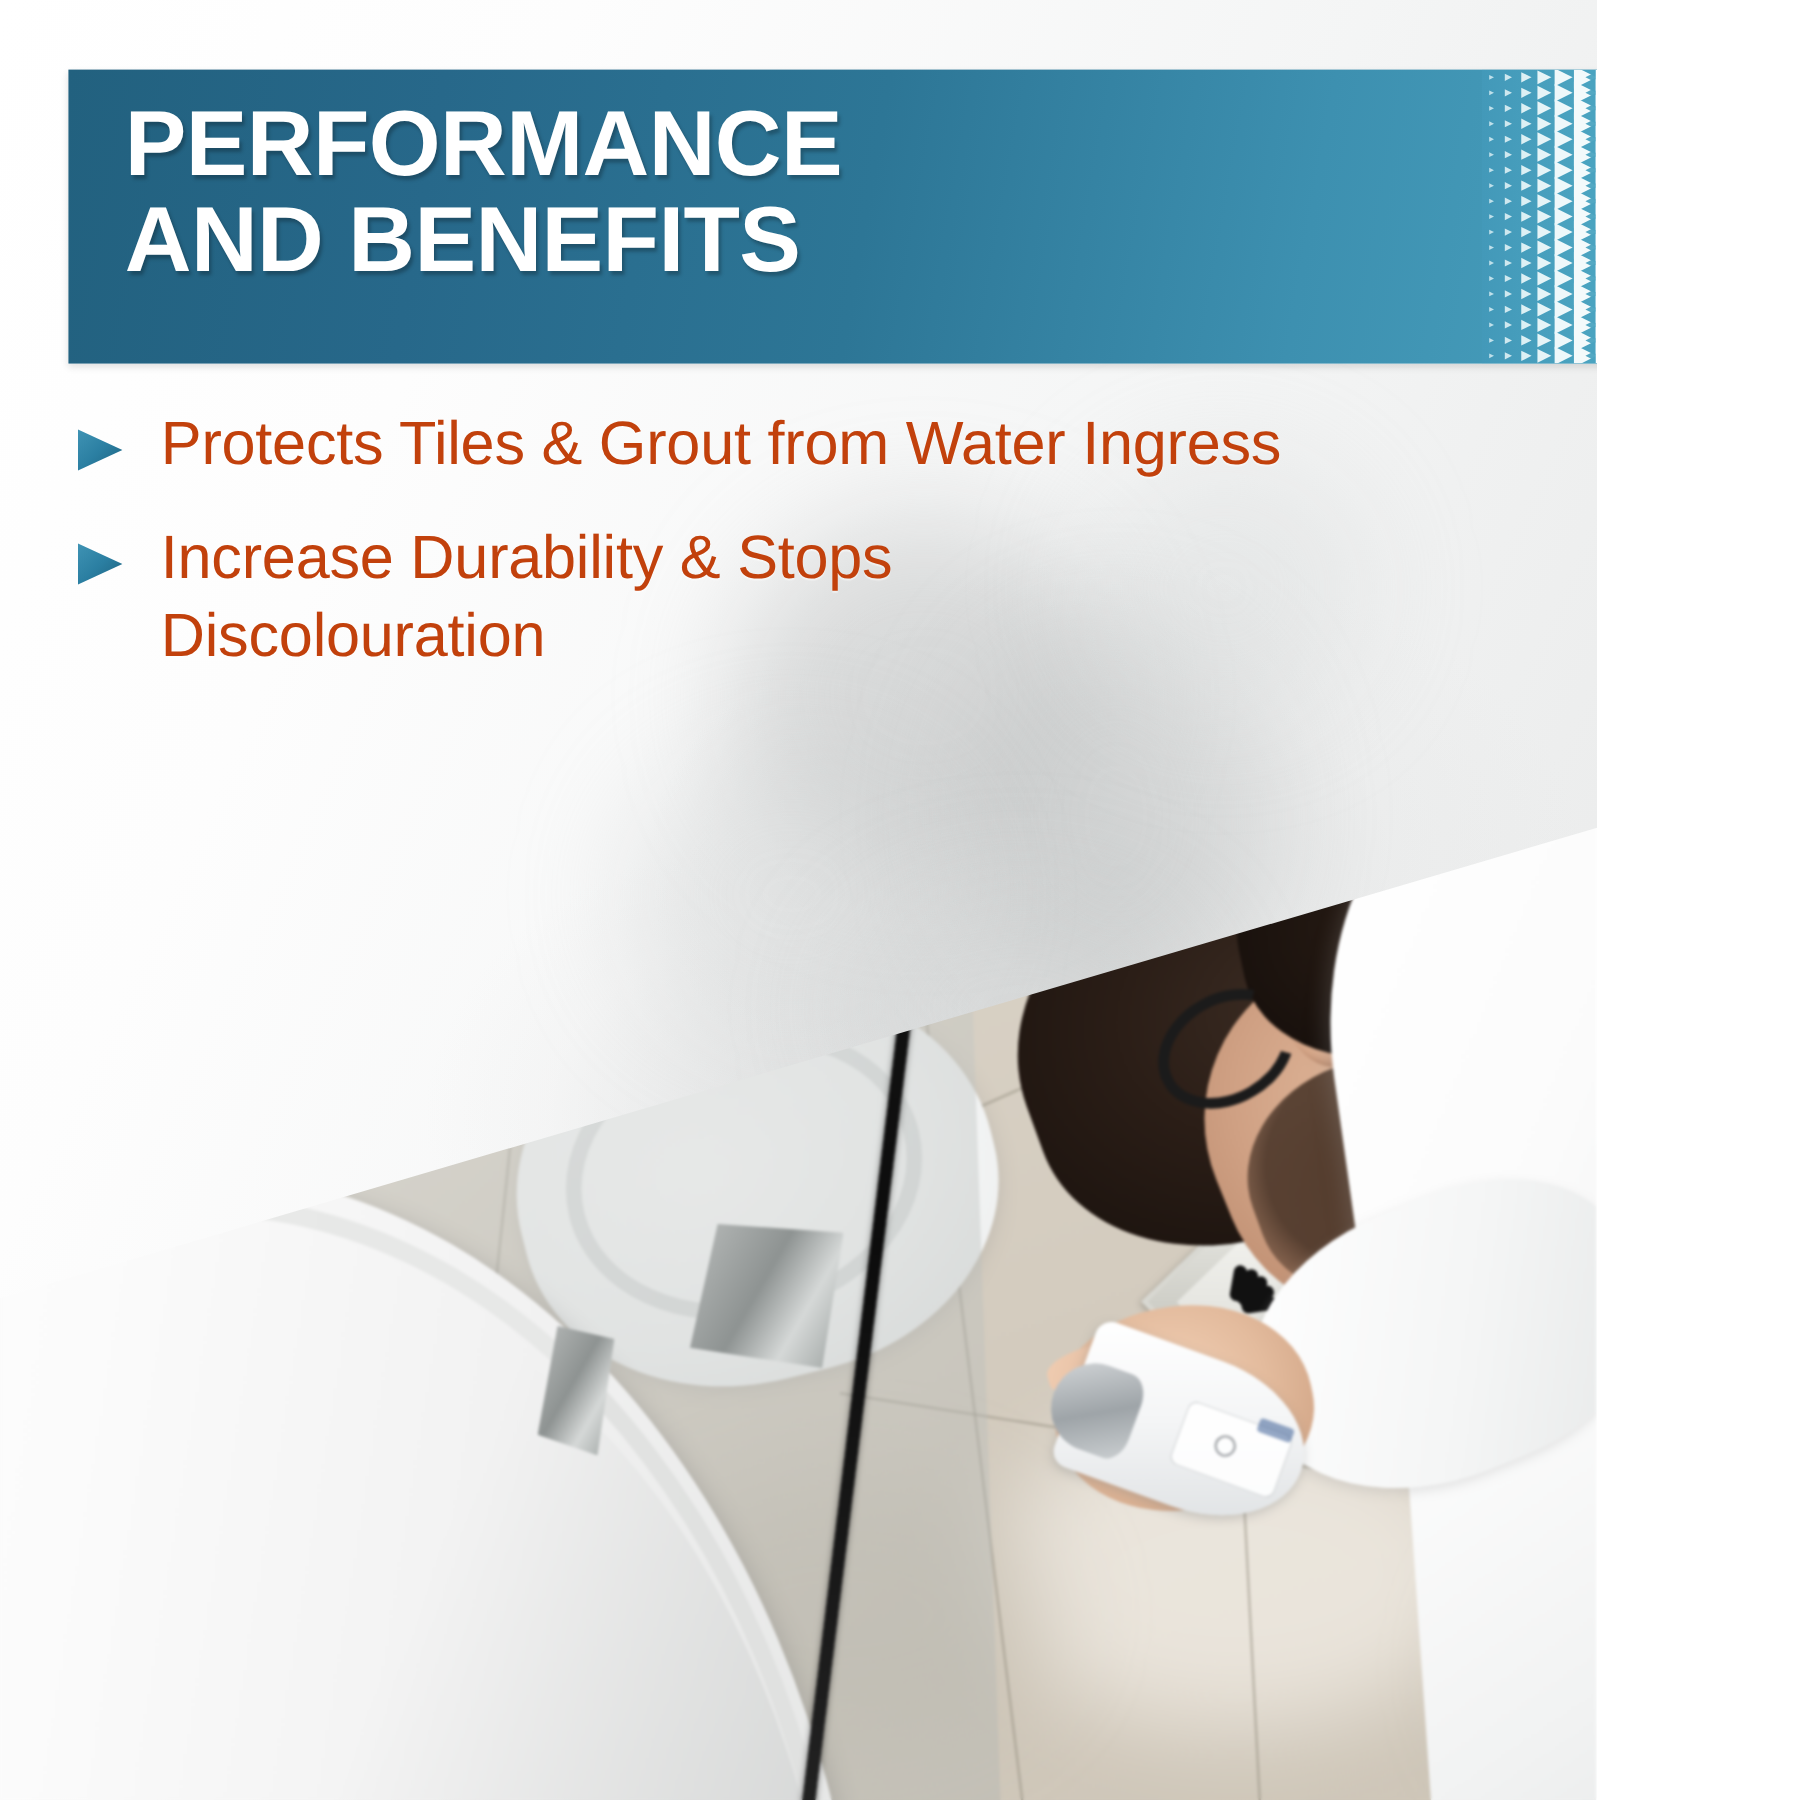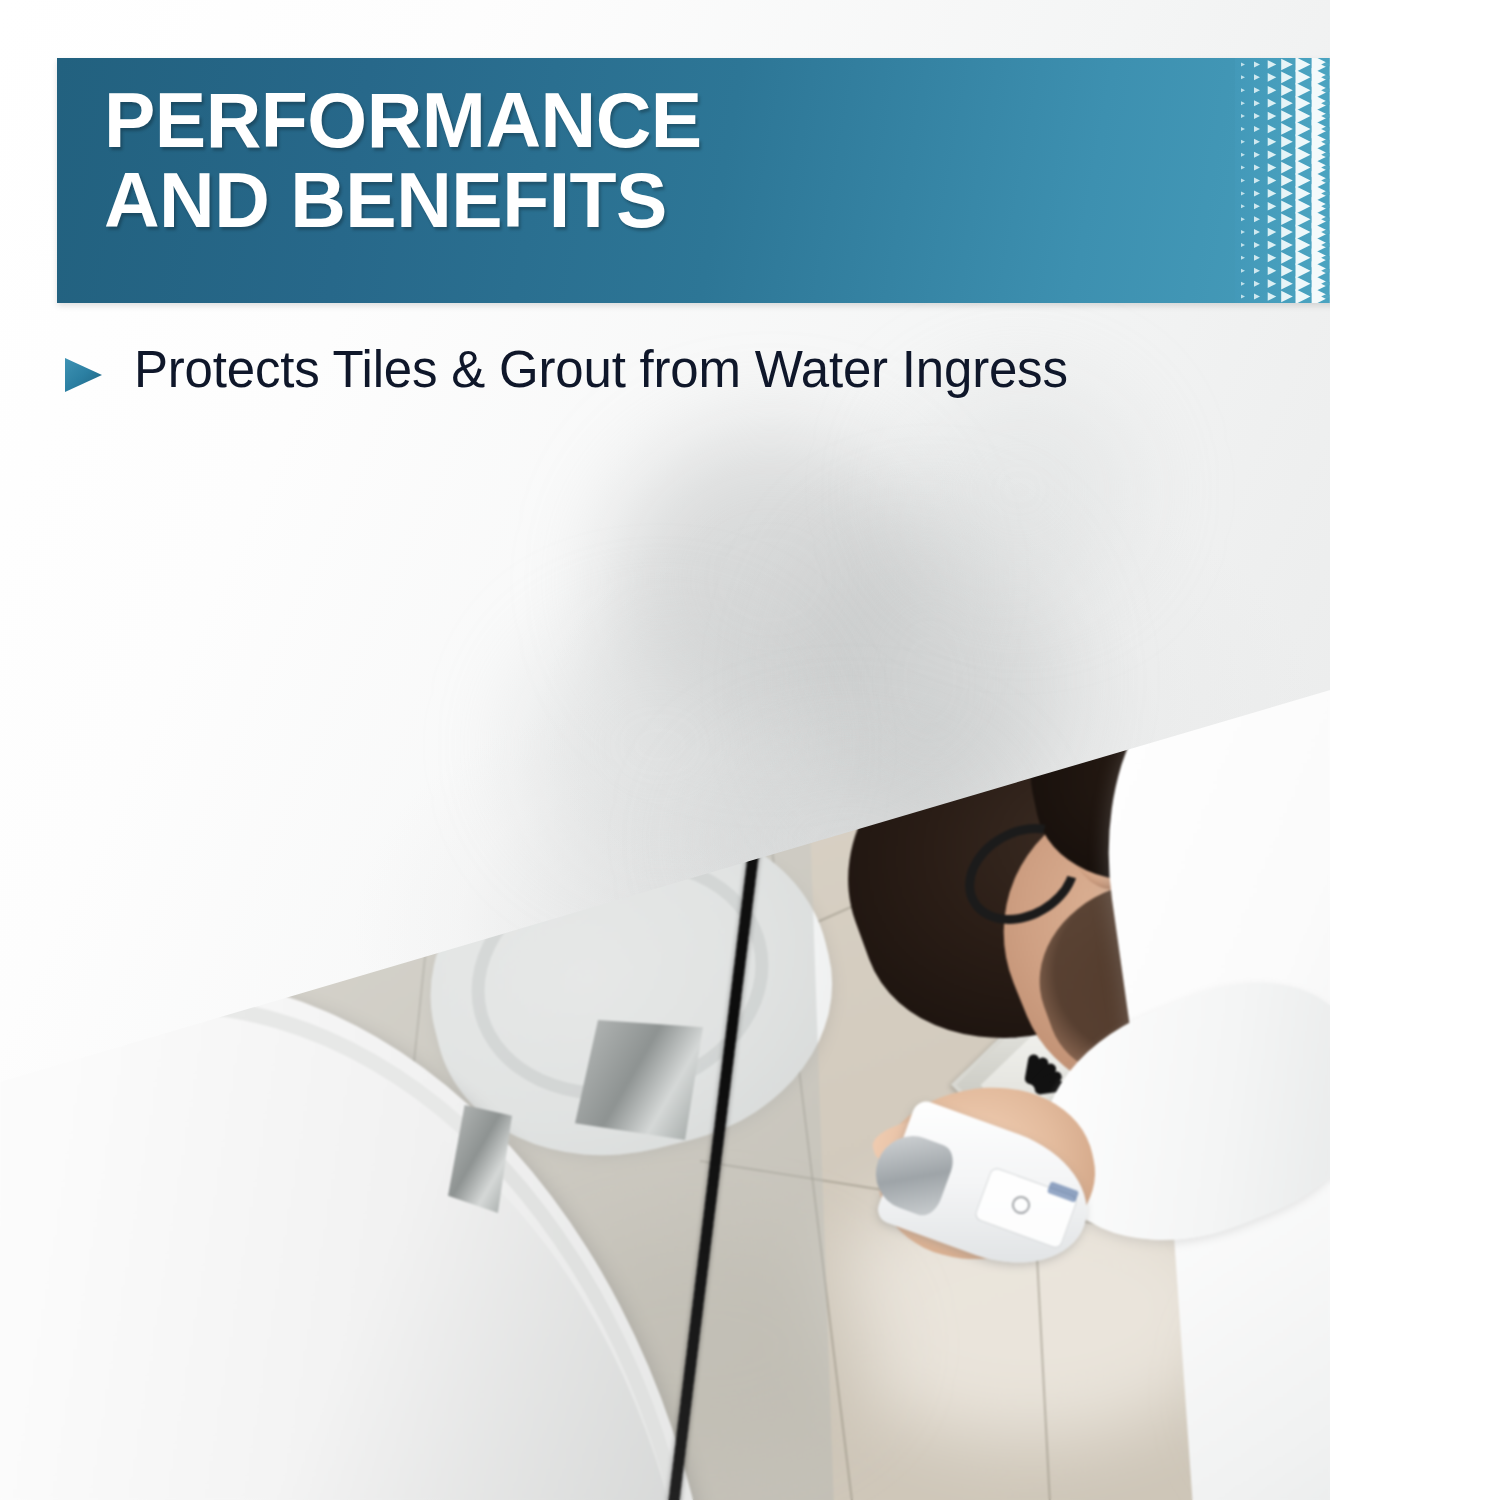--- a/index.html
+++ b/index.html
@@ -345,21 +345,21 @@
     margin-bottom:31px;
   }
   .bullet-arrow {
     flex:0 0 auto;
     width:46px; height:46px;
     margin-top:14px;
     margin-right:28px;
   }
   .bullet-arrow svg { display:block; }
   .bullet-text {
-    color:#0f172a;
+    color:#c2410c;
     font-size:51px;
     line-height:1.26;
     font-weight:normal;
     letter-spacing:-.2px;
     white-space:pre-line;
     text-shadow:0 1px 1px rgba(255,255,255,.5);
   }
 </style>
 </head>
 <body>
@@ -894,16 +894,32 @@
               <stop offset="1" stop-color="#1d627f"></stop>
             </linearGradient>
           </defs>
           <path d="M5 6 L42 23 L5 40 Z" fill="url(#ag1)"></path>
         </svg>
       </span>
       <span class="bullet-text">Protects Tiles &amp; Grout from Water Ingress</span>
     </div>
 
 
+    <div class="bullet-row">
+      <span class="bullet-arrow">
+        <svg width="46" height="46" viewBox="0 0 46 46" xmlns="http://www.w3.org/2000/svg">
+          <defs>
+            <linearGradient id="ag3" x1="0" y1="0" x2="1" y2="1">
+              <stop offset="0" stop-color="#3f93b4"></stop>
+              <stop offset="0.5" stop-color="#2b7fa2"></stop>
+              <stop offset="1" stop-color="#1d627f"></stop>
+            </linearGradient>
+          </defs>
+          <path d="M5 6 L42 23 L5 40 Z" fill="url(#ag3)"></path>
+        </svg>
+      </span>
+      <span class="bullet-text">Increase Durability &amp; Stops
+Discolouration</span>
+    </div>
 
   </div>
 
 </div>
 
 </body></html>

